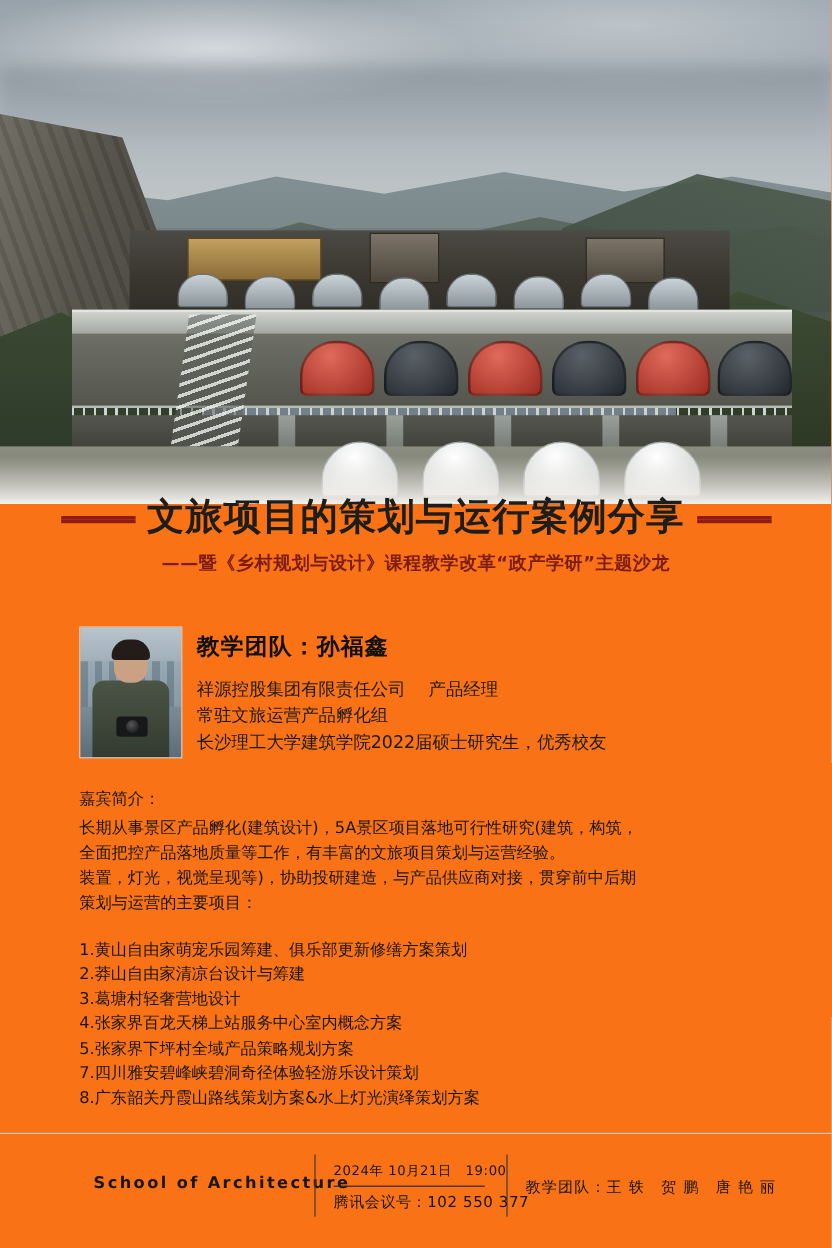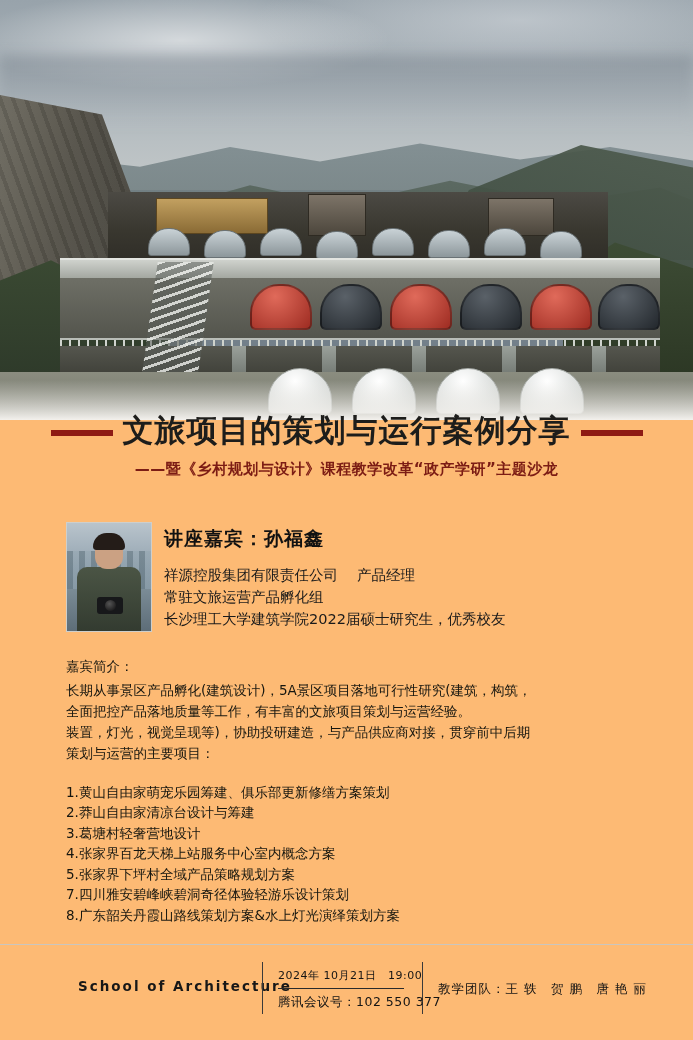--- a/index.html
+++ b/index.html
@@ -10,21 +10,21 @@
     width: 693px;
     height: 1040px;
     background: #f2f0ec;
     font-family: "Liberation Sans", sans-serif;
     overflow: hidden;
   }
   .poster {
     position: relative;
     width: 693px;
     height: 1040px;
-    background: #fdba74;
+    background: #f97316;
     box-sizing: border-box;
     overflow: hidden;
   }
 
   
   .hero {
     position: relative;
     width: 693px;
     height: 420px;
     overflow: hidden;
@@ -466,21 +466,21 @@
   <div class="speaker">
     <div class="portrait">
       <div class="bg-city"></div>
       <div class="bg-water"></div>
       <div class="body"></div>
       <div class="head"></div>
       <div class="hair"></div>
       <div class="camera"></div>
     </div>
     <div class="speaker-lines">
-      <div class="speaker-name">讲座嘉宾：孙福鑫</div>
+      <div class="speaker-name">教学团队：孙福鑫</div>
       <div class="speaker-meta">
         <div>祥源控股集团有限责任公司　 产品经理</div>
         <div>常驻文旅运营产品孵化组</div>
         <div>长沙理工大学建筑学院2022届硕士研究生，优秀校友</div>
       </div>
     </div>
   </div>
 
   <div class="bio">
     <div class="heading">嘉宾简介：</div>

